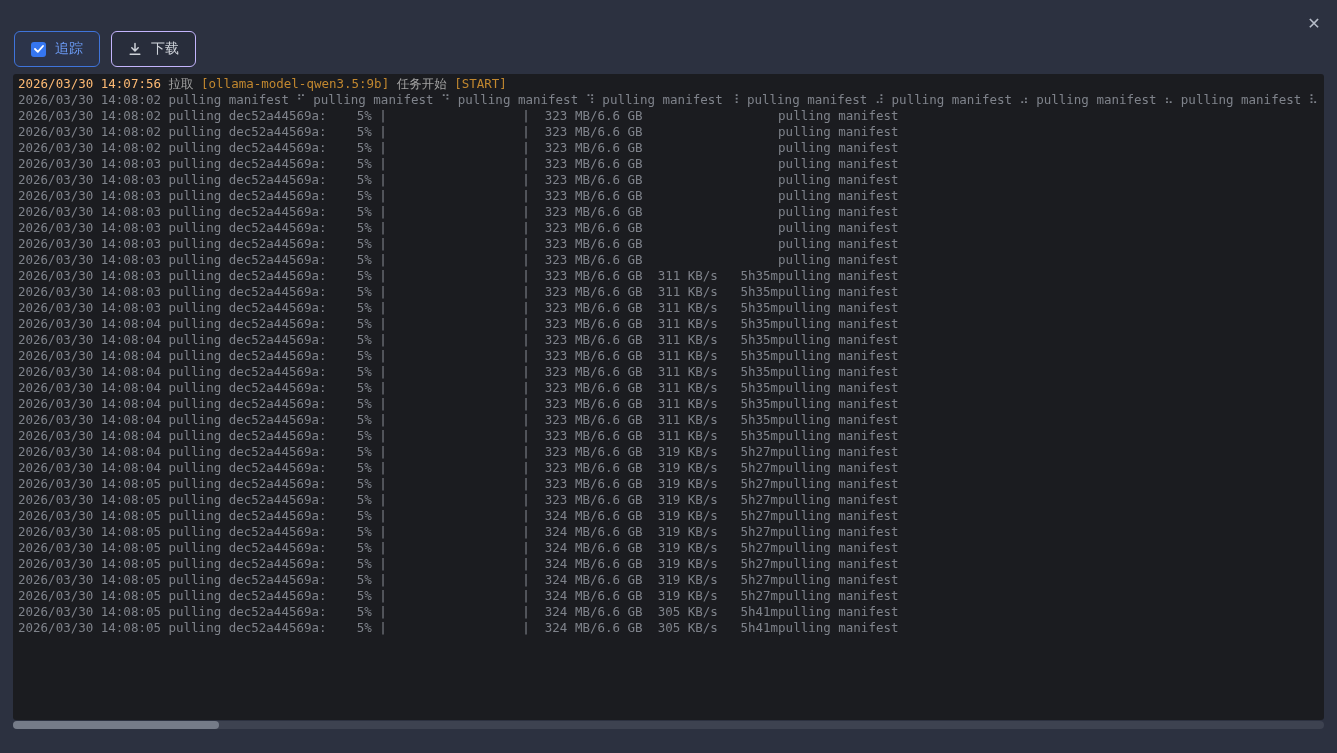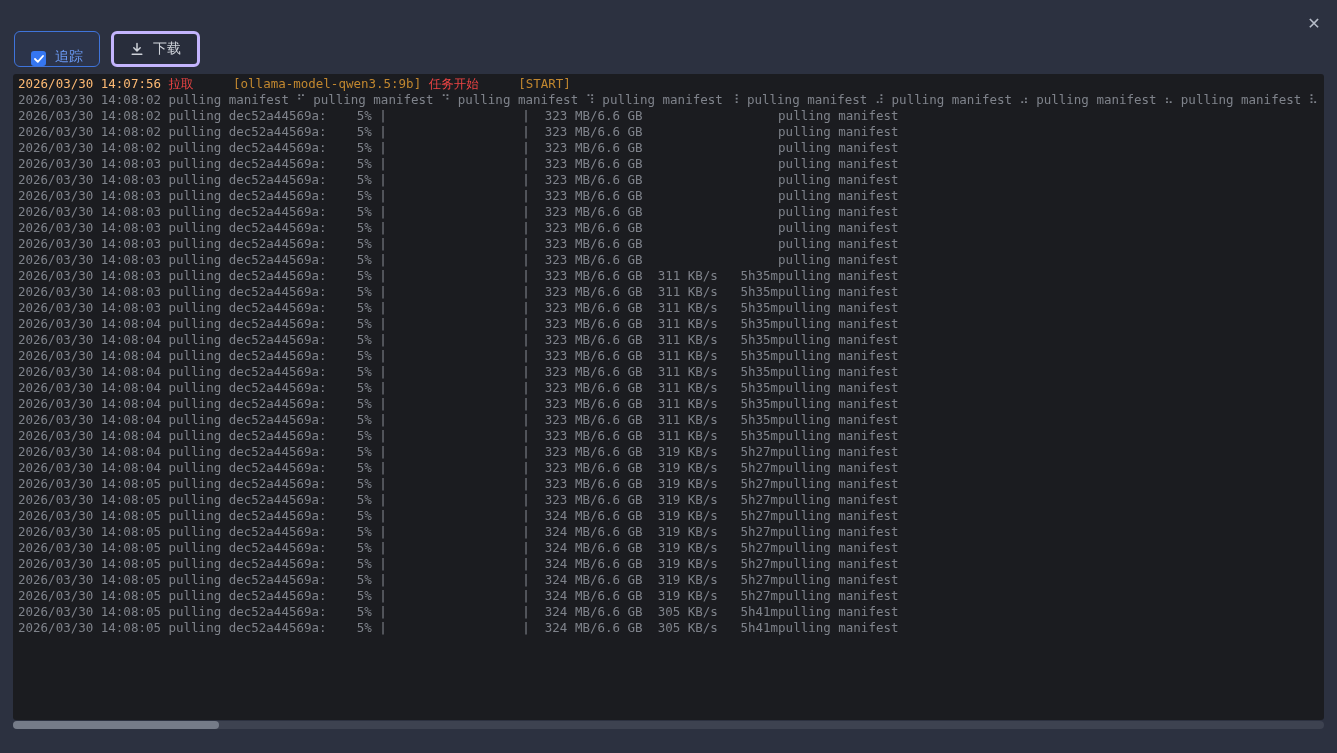--- a/index.html
+++ b/index.html
@@ -19,24 +19,23 @@
     height:36px;box-sizing:border-box;
     display:inline-flex;align-items:center;gap:9px;
     padding:0 16px;border-radius:6px;
     font-size:14px;cursor:pointer;user-select:none;
     background:transparent;
   }
   .btn-follow{
     border:1px solid #3f74db;
     color:#6a99f2;
     background:rgba(47,95,197,0.08);
-    align-items:flex-end;
   }
   .btn-download{
-    border:3px solid #c4b5fd;
+    border:1px solid #c4b5fd;
     color:#ced2d9;
     background:rgba(0,0,0,0.07);
   }
   .checkbox{
     width:15px;height:15px;border-radius:3px;
     background:#3576f0;
     display:inline-flex;align-items:center;justify-content:center;
     flex:0 0 auto;
   }
   .dl-icon{display:inline-flex;align-items:center;flex:0 0 auto;}
@@ -55,23 +54,23 @@
     background:#1b1c20;
     border-radius:3px;
     padding:2px 0 0 5px;
     overflow:hidden;
     font-family:"DejaVu Sans Mono","Liberation Mono",monospace;
     font-size:12.5px;line-height:16px;
     white-space:pre;
   }
   .log-line{height:16px;white-space:pre;}
   .t-dim{color:#7f838b;}
-  .t-dim2{color:#ef4444;font-family:Liberation Mono, monospace;}
+  .t-dim2{color:#a3a3a3;font-family:Liberation Mono, monospace;}
   .t-bright{color:#fdba74;}
-  .t-accent{color:#c1872f;margin-left:32px;}
+  .t-accent{color:#c1872f;}
   
   .hscroll{
     position:absolute;left:13px;top:721px;
     width:1311px;height:8px;
     background:#3d4250;border-radius:4px;
   }
   .hscroll-thumb{
     position:absolute;left:0;top:0;
     width:206px;height:8px;
     background:#757b88;border-radius:4px;

